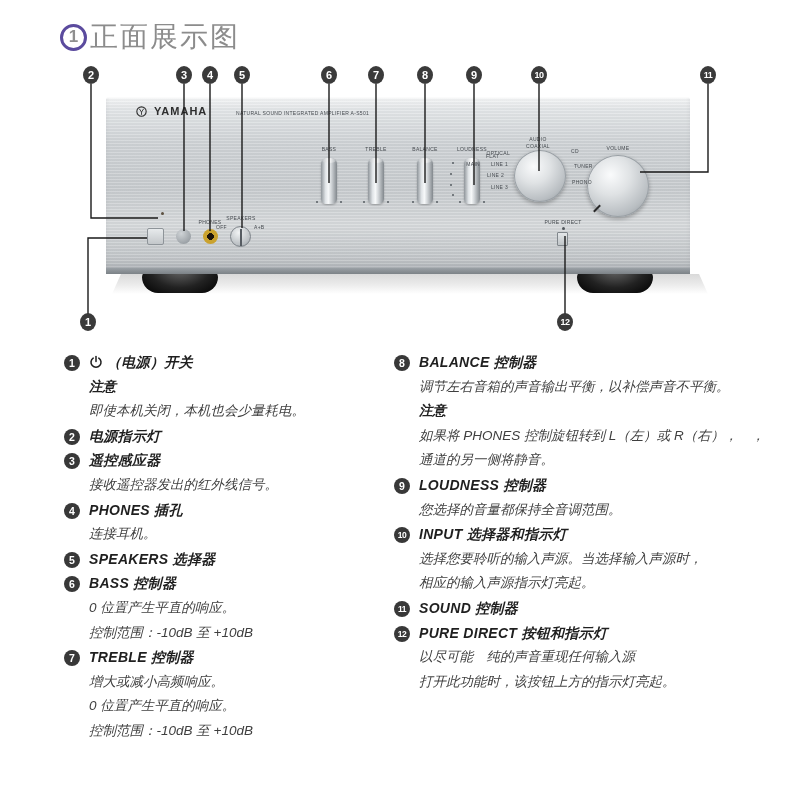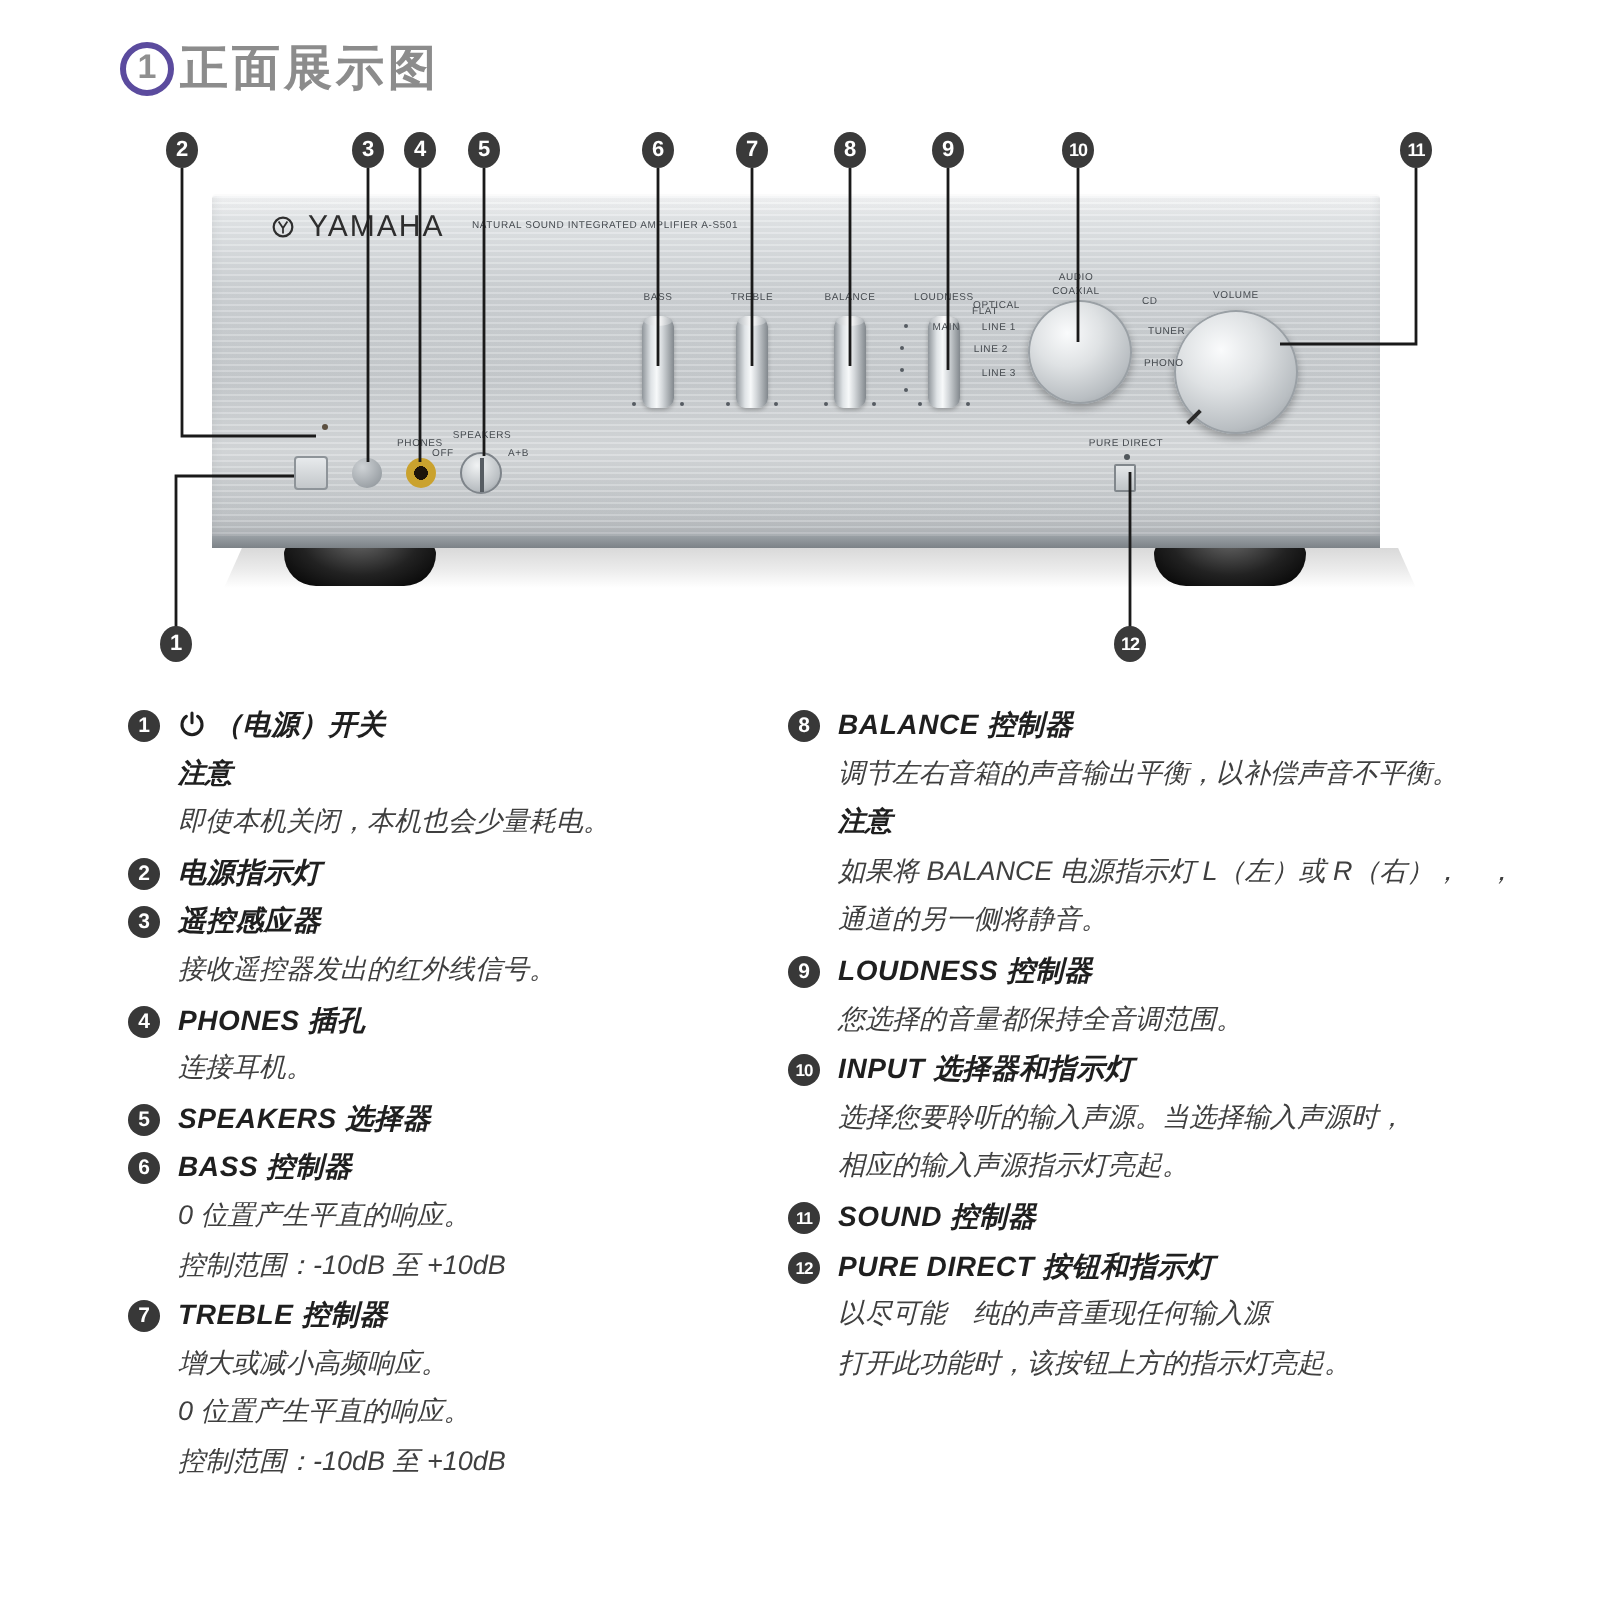--- a/index.html
+++ b/index.html
@@ -5,21 +5,21 @@
   * { margin:0; padding:0; box-sizing:border-box; }
   html,body { width:800px; height:800px; background:#fff;
     font-family:"Liberation Sans","DejaVu Sans",sans-serif; color:#3d3d3d; }
   .page { position:relative; width:800px; height:800px; overflow:hidden; background:#fff; }
 
   
   .header { position:absolute; left:60px; top:18px; display:flex; align-items:center; }
   .hnum { width:27px; height:27px; border:3px solid #5b4b9e; border-radius:50%;
     color:#8f8f8f; font-size:17px; font-weight:bold; display:flex; align-items:center;
     justify-content:center; background:#fff; }
-  .htitle { font-size:24px; font-weight:bold; color:#8c8c8c; margin-left:3px; letter-spacing:2px; }
+  .htitle { font-size:28px; font-weight:normal; color:#8c8c8c; margin-left:3px; letter-spacing:2px; }
 
   
   .diagram { position:absolute; left:0; top:55px; width:800px; height:292px; }
   .diagram * { position:absolute; }
 
   .floor { left:112px; top:219px; width:596px; height:20px;
     background:linear-gradient(180deg,#d9d9d9 0%,#ececec 55%,#ffffff 100%);
     clip-path:polygon(1.5% 0,98.5% 0,100% 100%,0 100%); z-index:0; }
   .foot { top:216px; width:76px; height:22px; border-radius:6px 6px 16px 16px;
     background:radial-gradient(ellipse at 50% -10%,#6a6a6a 0%,#222 55%,#000 100%); z-index:1; }
@@ -28,21 +28,21 @@
   .panel { left:106px; top:42px; width:584px; height:177px; z-index:2;
     background:
       repeating-linear-gradient(180deg, rgba(255,255,255,.18) 0 1px, rgba(0,0,0,.025) 1px 3px),
       linear-gradient(180deg,#f4f5f6 0%,#e3e6e8 6%,#ced2d5 26%,#c7cbce 52%,#d6d9db 72%,#c2c6c9 90%,#aeb2b6 100%);
     border-top:1px solid #fbfbfb; border-radius:2px;
     box-shadow:inset 0 -8px 10px -6px #8d9196; }
   .panel::after { content:""; position:absolute; left:0; bottom:0; width:100%; height:6px;
     background:linear-gradient(180deg,#9aa0a5,#7c8287); }
 
   .brand { left:136px; top:50px; z-index:3; display:flex; align-items:center; }
-  .brand-text { position:static; font-size:15px; font-weight:normal; color:#2e2e2e; letter-spacing:1px; margin-left:18px; }
+  .brand-text { position:static; font-size:11px; font-weight:bold; color:#2e2e2e; letter-spacing:1px; margin-left:18px; }
   .model { left:236px; top:55px; z-index:3; font-size:5px; color:#5c6166; letter-spacing:.4px; }
 
   .pwr-led { left:161px; top:157px; width:3px; height:3px; border-radius:50%; background:#5c5040; z-index:3; }
   .pwr-btn { left:147px; top:173px; width:17px; height:17px; z-index:3;
     background:linear-gradient(180deg,#e7eaec,#c3c7ca); border:1px solid #8e9499; border-radius:2px; }
   .sensor { left:176px; top:174px; width:15px; height:15px; border-radius:50%; z-index:3;
     background:radial-gradient(circle at 35% 30%,#cfd3d6,#9aa0a5 75%); }
   .phones { left:203px; top:174px; width:15px; height:15px; border-radius:50%; z-index:3;
     background:radial-gradient(circle at 50% 50%,#1d140a 0 32%,#caa22e 33% 85%,#8a6d17 100%); }
   .spk-knob { left:230px; top:171px; width:21px; height:21px; border-radius:50%; z-index:3;
@@ -272,21 +272,21 @@
     </div>
 
     <div class="col right">
 
       <div class="item">
         <div class="bullet">8</div>
         <div class="ibody">
           <div class="ititle">BALANCE 控制器</div>
           <div class="iline">调节左右音箱的声音输出平衡，以补偿声音不平衡。</div>
           <div class="iline bold">注意</div>
-          <div class="iline">如果将 BALANCE 电源指示灯 L（左）或 R（右），　，</div>
+          <div class="iline">如果将 PHONES 控制旋钮转到 L（左）或 R（右），　，</div>
           <div class="iline">通道的另一侧将静音。</div>
         </div>
       </div>
 
       <div class="item">
         <div class="bullet">9</div>
         <div class="ibody">
           <div class="ititle">LOUDNESS 控制器</div>
           <div class="iline">您选择的音量都保持全音调范围。</div>
         </div>

